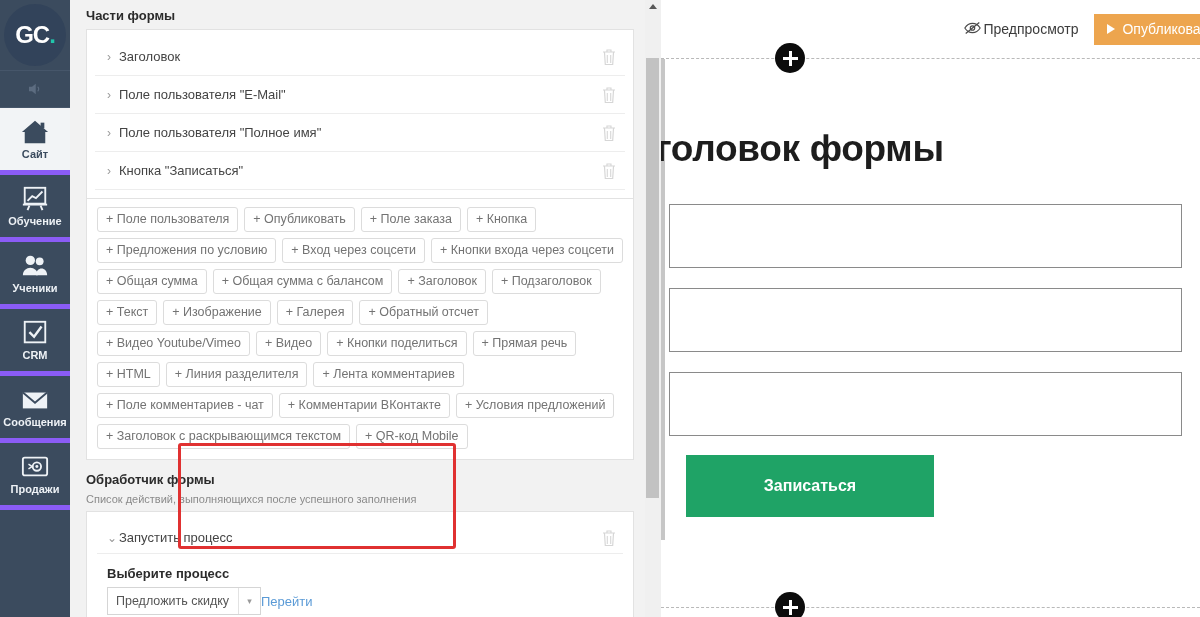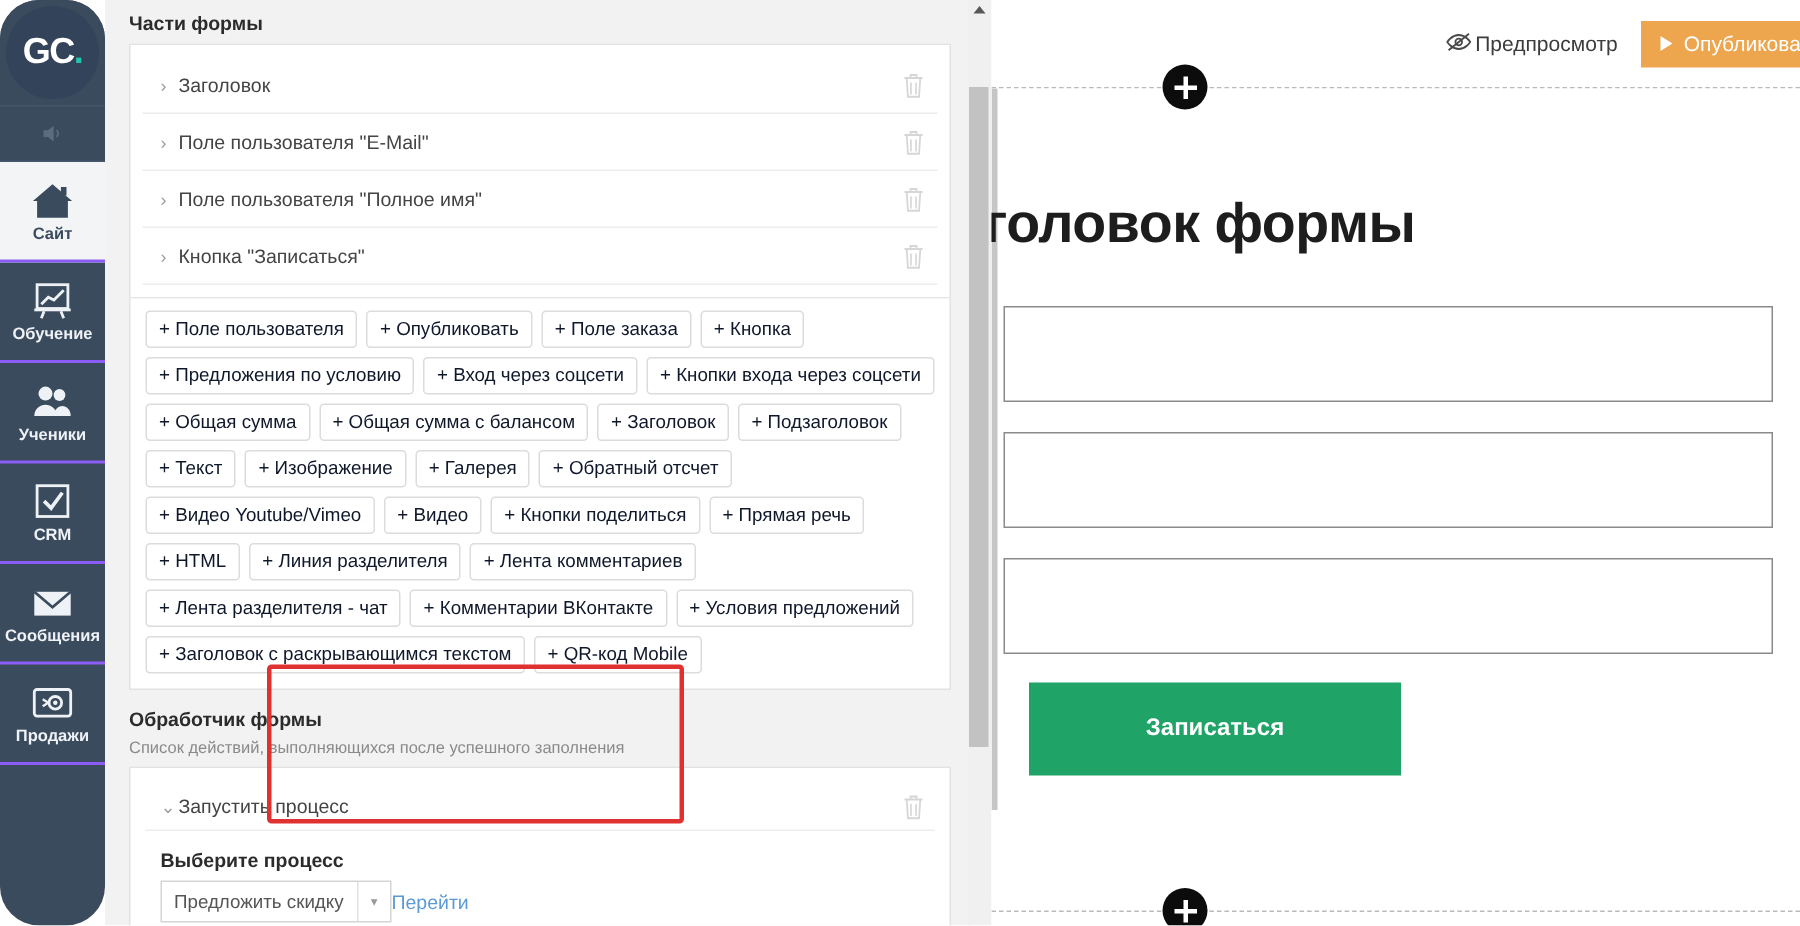--- a/index.html
+++ b/index.html
@@ -15,21 +15,20 @@
   .app { position: relative; width: 1200px; height: 617px; }
 
   
   .sidebar {
     position: absolute; left: 0; top: 0;
     width: 70px; height: 617px;
     background: #3b4b5e;
     display: flex; flex-direction: column;
     align-items: stretch;
     overflow: hidden;
-    border-radius: 26px;
   }
   .logo-wrap {
     height: 70px; width: 70px;
     display: flex; align-items: center; justify-content: center;
     background: #3b4b5e;
     position: relative;
   }
   .logo-circle {
     width: 62px; height: 62px; border-radius: 50%;
     background: #32435a;
@@ -45,21 +44,21 @@
     background: #3b4b5e;
     border-top: 1px solid #46566a;
     border-bottom: 1px solid #46566a;
   }
   .nav-item {
     width: 70px; height: 67px;
     display: flex; flex-direction: column;
     align-items: center; justify-content: center;
     gap: 3px;
     color: #eef2f6;
-    border-bottom: 2px solid #8b5cf6;
+    border-bottom: 5px solid #8b5cf6;
     cursor: pointer;
     user-select: none;
   }
   .nav-item.active { background: #f2f4f6; color: #3b4b5e; }
   .nav-label { font-size: 11px; font-weight: bold; line-height: 1; }
   .nav-icon { width: 30px; height: 28px; display:block; }
 
   
   .editor {
     position: absolute; left: 70px; top: 0;
@@ -104,21 +103,21 @@
     padding: 8px 10px 10px 10px;
     display: flex; flex-wrap: wrap; gap: 6px 6px;
     align-content: flex-start;
   }
   .chip {
     border: 1px solid #dcdcdc;
     background: #fff;
     border-radius: 3px;
     padding: 4px 8px;
     font-size: 12.5px;
-    color: #0f172a;
+    color: #737373;
     white-space: nowrap;
     cursor: pointer;
     line-height: 15px;
     text-align: center;
   }
 
   
   .handler-card {
     background: #fff; border: 1px solid #e2e2e2;
     margin: 0 14px 0 16px;
@@ -402,21 +401,21 @@
       <button class="chip">+ Изображение</button>
       <button class="chip">+ Галерея</button>
       <button class="chip">+ Обратный отсчет</button>
       <button class="chip">+ Видео Youtube/Vimeo</button>
       <button class="chip">+ Видео</button>
       <button class="chip">+ Кнопки поделиться</button>
       <button class="chip">+ Прямая речь</button>
       <button class="chip">+ HTML</button>
       <button class="chip">+ Линия разделителя</button>
       <button class="chip">+ Лента комментариев</button>
-      <button class="chip">+ Лента разделителя - чат</button>
+      <button class="chip">+ Поле комментариев - чат</button>
       <button class="chip">+ Комментарии ВКонтакте</button>
       <button class="chip">+ Условия предложений</button>
       <button class="chip">+ Заголовок с раскрывающимся текстом</button>
       <button class="chip">+ QR-код Mobile</button>
     </div>
 
     <div class="section-title" style="padding-top:12px">Обработчик формы</div>
     <div class="section-sub">Список действий, выполняющихся после успешного заполнения</div>
 
     <div class="handler-card">

